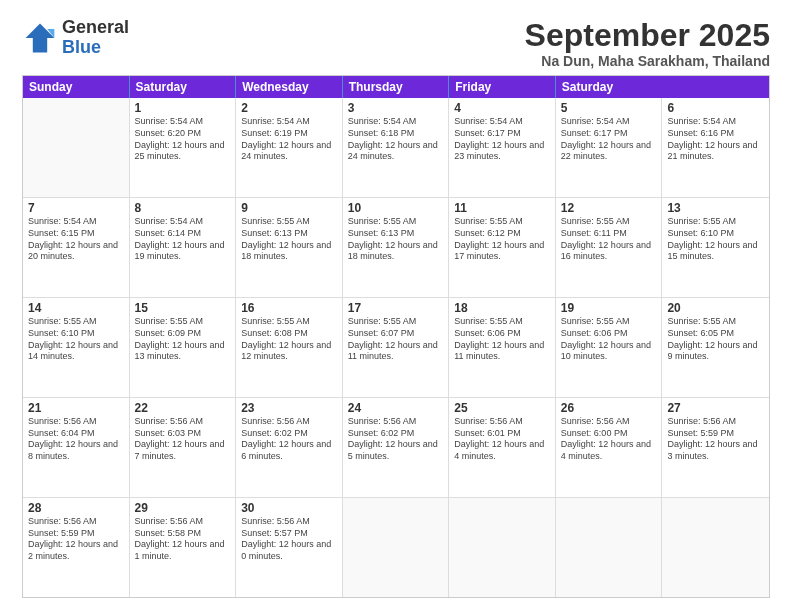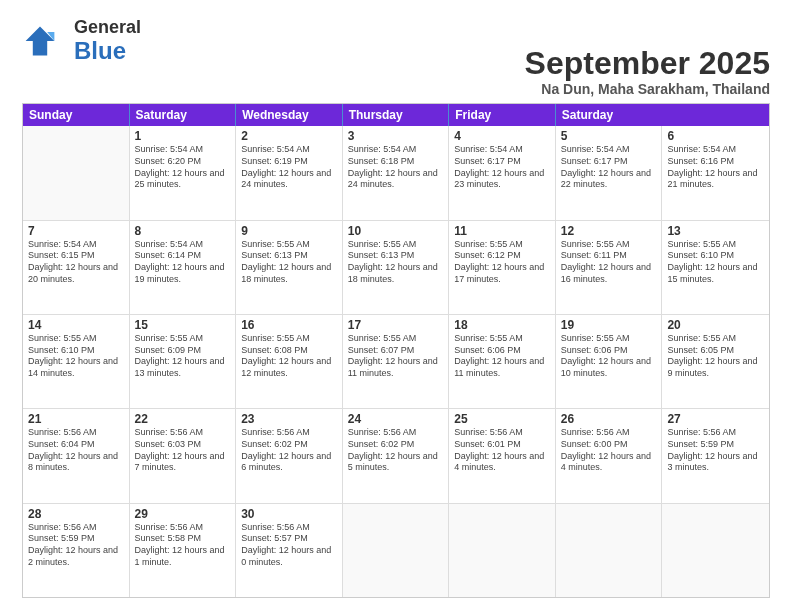--- a/index.html
+++ b/index.html
@@ -19,44 +19,43 @@
     }
     .header {
       display: flex;
       justify-content: space-between;
       align-items: flex-start;
       margin-bottom: 6px;
     }
     .logo {
       display: flex;
       align-items: center;
-      gap: 16px;
+      gap: 4px;
     }
     .logo-text {
       display: flex;
       flex-direction: column;
       line-height: 1.1;
     }
     .logo-general {
       font-size: 18px;
       font-weight: bold;
       color: #333;
     }
     .logo-blue {
-      font-size: 24px;
+      font-size: 18px;
       font-weight: bold;
       color: #2a6ebb;
     }
     .logo-icon {
       width: 36px;
       height: 36px;
     }
     .title-block {
       text-align: right;
-      margin-top: 28px;
     }
     .title-block h1 {
       font-size: 32px;
       font-weight: bold;
       color: #333;
       line-height: 1.1;
     }
     .title-block h2 {
       font-size: 14px;
       font-weight: bold;

